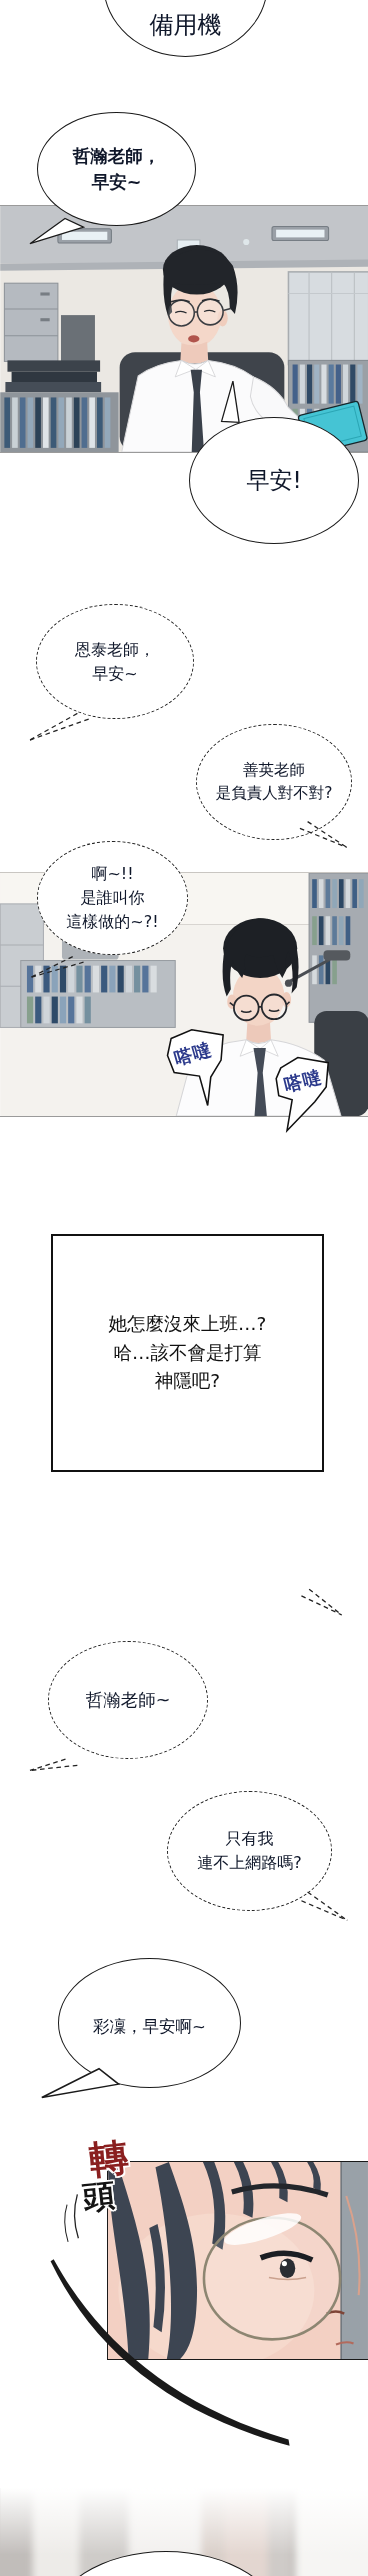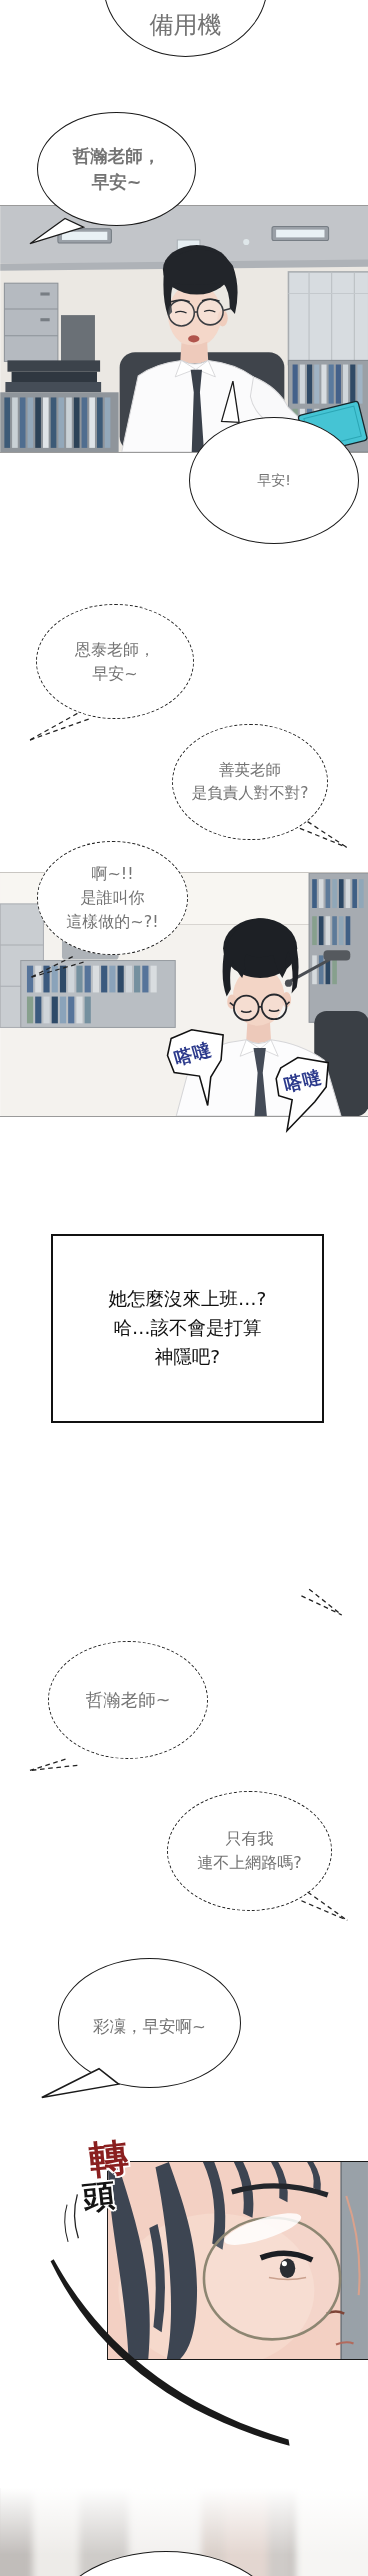--- a/index.html
+++ b/index.html
@@ -10,21 +10,21 @@
   }
   .panel{position:absolute;z-index:1;overflow:hidden;}
   .panel svg{display:block;}
   .bubble{
     position:absolute;z-index:5;background:#ffffff;
     border:1.5px solid #1a1a1a;border-radius:50%;
     display:flex;align-items:center;justify-content:center;
     text-align:center;box-sizing:border-box;
   }
   .bubble.dashed{border:1.5px dashed #222222;}
-  .bubble span{white-space:pre-line;line-height:1.5;color:#737373;}
+  .bubble span{white-space:pre-line;line-height:1.5;color:#0f172a;}
   .narration-box{
     position:absolute;z-index:5;background:#ffffff;border:2.1px solid #111;
     display:flex;align-items:center;justify-content:center;text-align:center;
     box-sizing:border-box;
   }
   .narration-box span{white-space:pre-line;line-height:1.55;font-size:18.5px;color:#111;}
   .overlay{position:absolute;left:0;top:0;z-index:6;pointer-events:none;}
   .sfx-typing{
     position:absolute;z-index:7;font-weight:bold;font-size:18px;letter-spacing:1px;
   }
@@ -357,40 +357,40 @@
   <div class="bubble" style="left:103px;top:-90px;width:165px;height:147px;align-items:flex-end;padding-bottom:13.4px;">
     <span style="font-size:24px;">備用機</span>
   </div>
 
   <div class="bubble" style="left:37px;top:112px;width:159px;height:114px;">
     <span style="font-size:17.5px;font-weight:bold;">哲瀚老師，
 早安~</span>
   </div>
 
   <div class="bubble" style="left:189px;top:417px;width:170px;height:127px;">
-    <span style="font-size:14px;">早安!</span>
+    <span style="font-size:23px;">早安!</span>
   </div>
 
   <div class="bubble dashed" style="left:36px;top:604px;width:158px;height:115px;">
     <span style="font-size:16px;">恩泰老師，
 早安~</span>
   </div>
 
-  <div class="bubble dashed" style="left:172px;top:724px;width:156px;height:116px;">
+  <div class="bubble dashed" style="left:196px;top:724px;width:156px;height:116px;">
     <span style="font-size:15.5px;">善英老師
 是負責人對不對?</span>
   </div>
 
   <div class="bubble dashed" style="left:37px;top:841px;width:151px;height:114px;">
     <span style="font-size:16px;">啊~!!
 是誰叫你
 這樣做的~?!</span>
   </div>
 
-  <div class="narration-box" style="left:51px;top:1234px;width:273px;height:189px;">
+  <div class="narration-box" style="left:51px;top:1234px;width:273px;height:238px;">
     <span>她怎麼沒來上班…?
 哈…該不會是打算
 神隱吧?</span>
   </div>
 
 
   <div class="bubble dashed" style="left:48px;top:1641px;width:160px;height:118px;">
     <span style="font-size:17.5px;">哲瀚老師~</span>
   </div>
 

